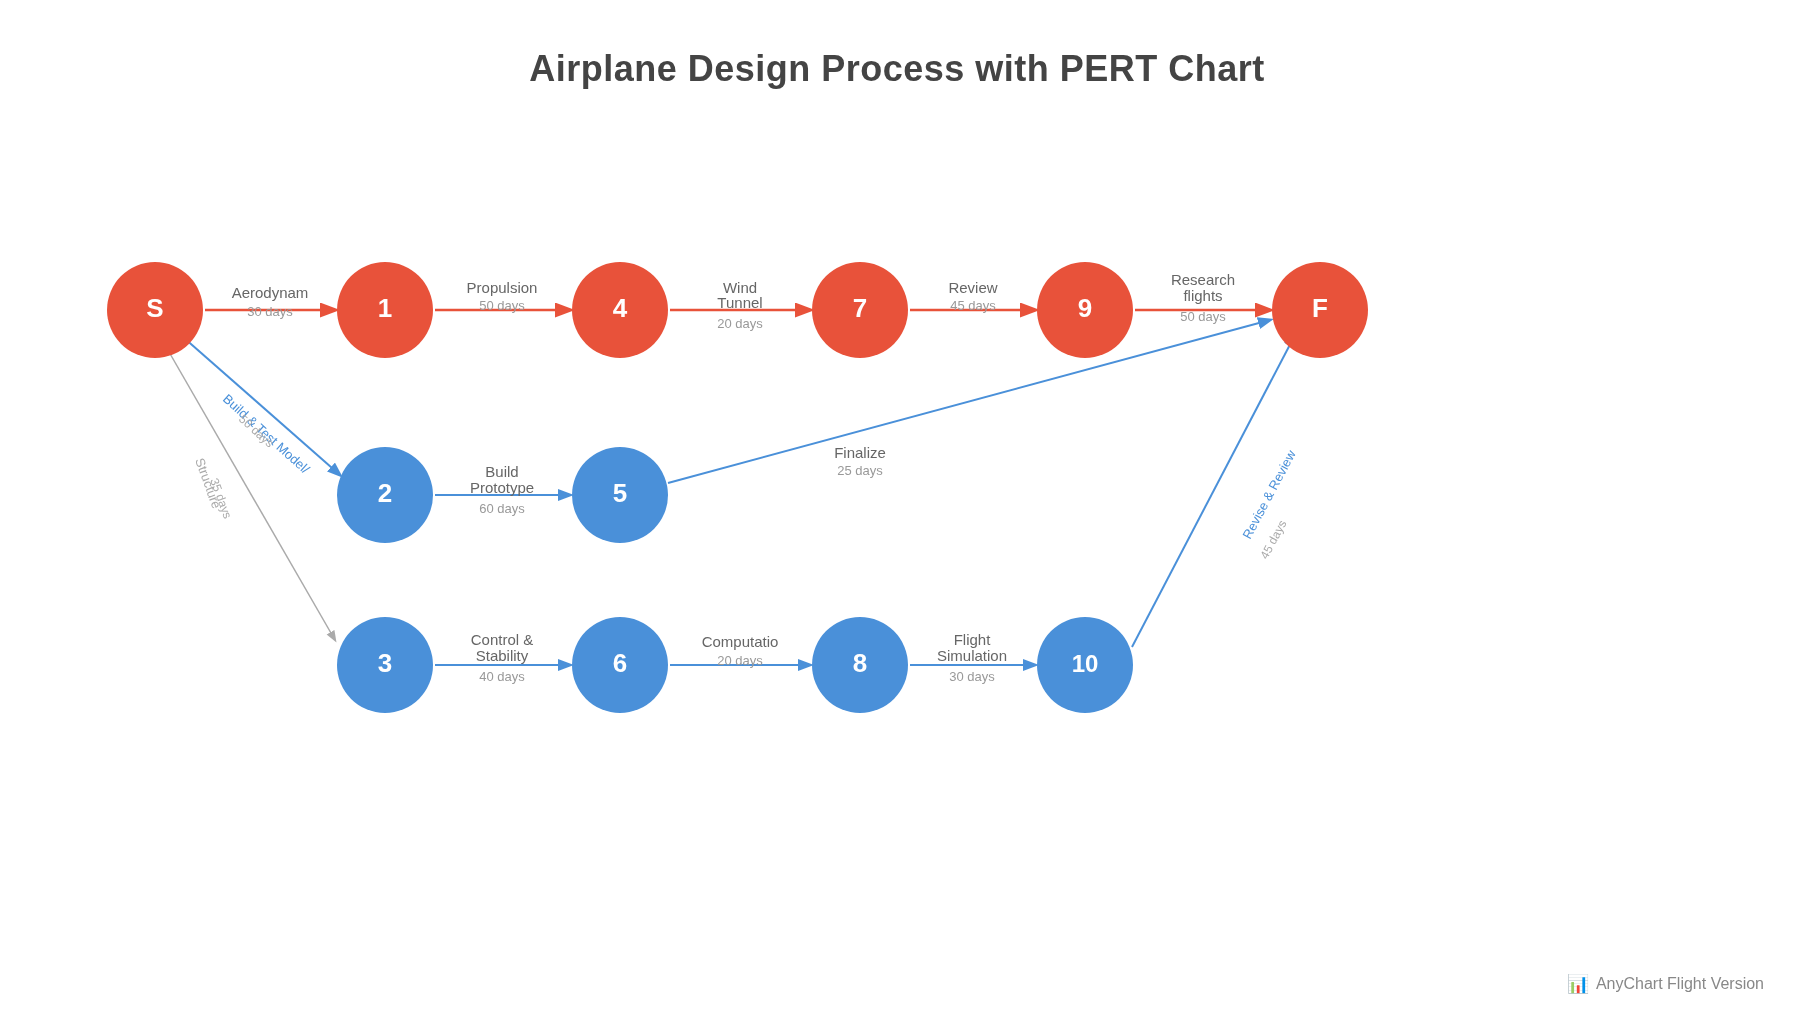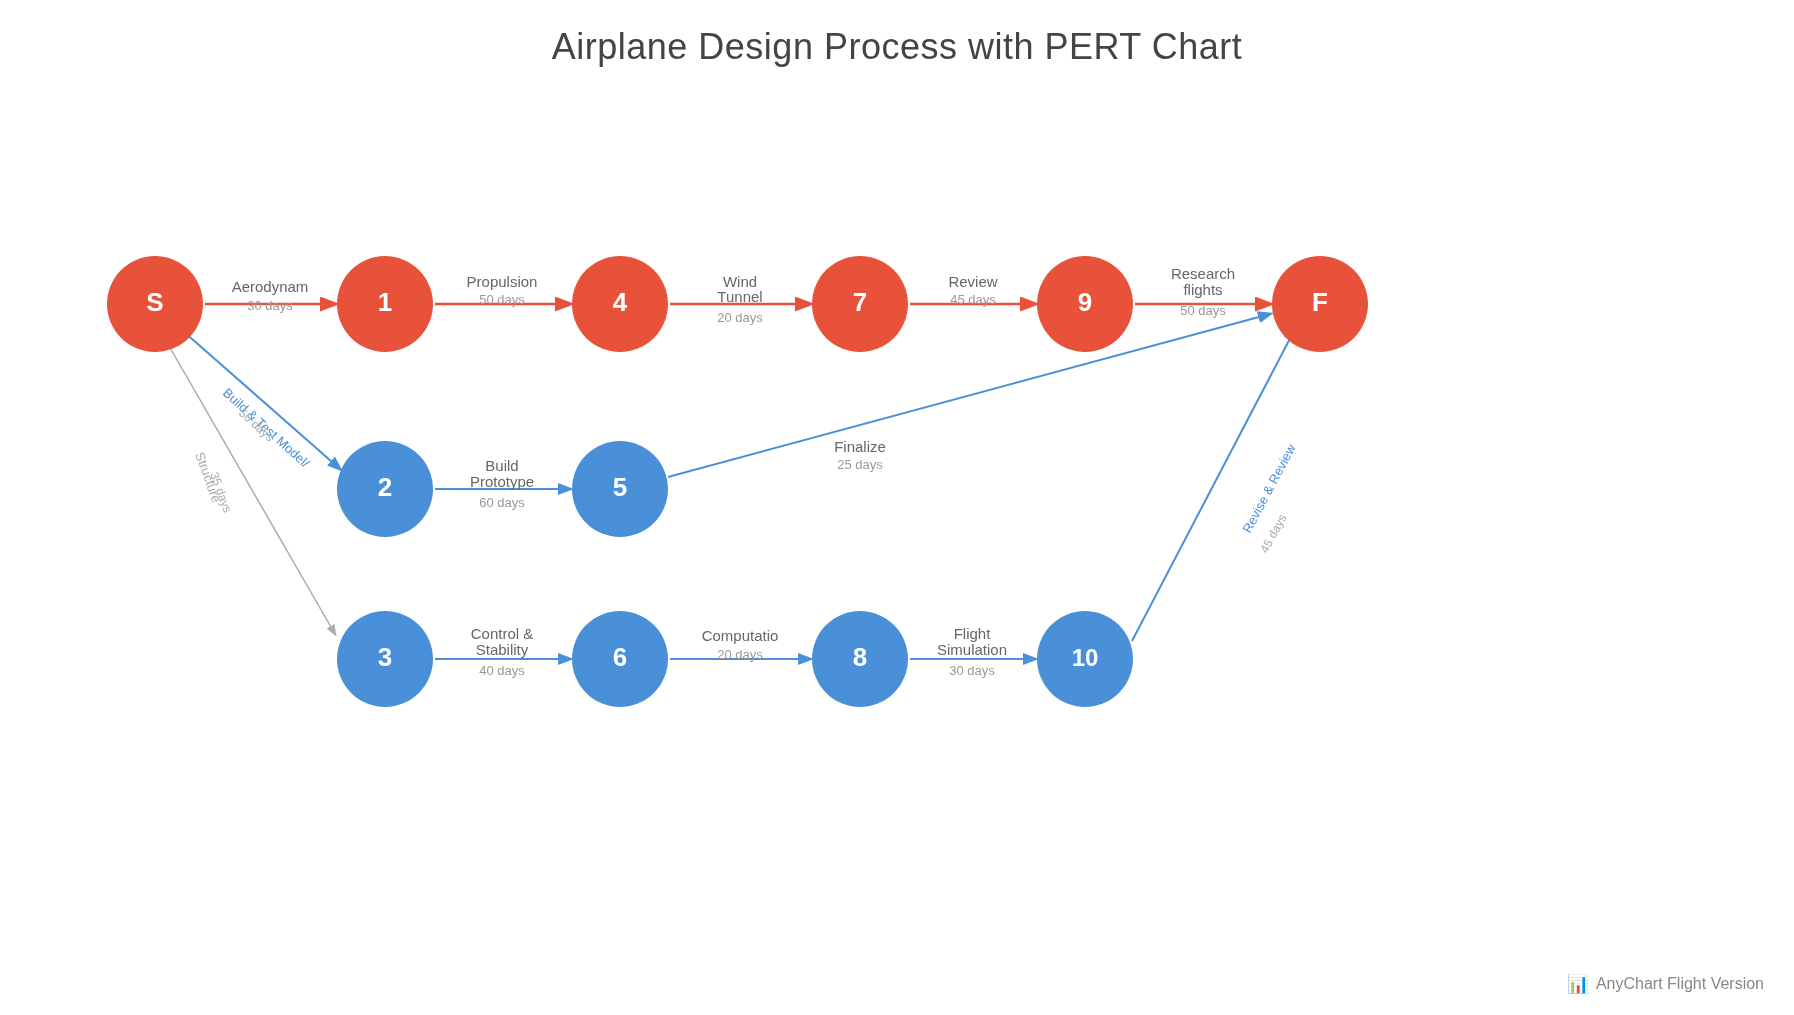--- a/index.html
+++ b/index.html
@@ -7,28 +7,28 @@
       background: #fff;
       font-family: 'Segoe UI', Arial, sans-serif;
       width: 1794px;
       height: 1015px;
       overflow: hidden;
       position: relative;
     }
     .page-title {
       text-align: center;
       font-size: 36px;
-      font-weight: 400;
+      font-weight: 700;
       color: #444;
-      padding-top: 26px;
+      padding-top: 48px;
       letter-spacing: 0.5px;
     }
     .chart-area {
       position: absolute;
-      top: 104px;
+      top: 110px;
       left: 0;
       width: 1610px;
       height: 870px;
     }
     svg {
       position: absolute;
       top: 0; left: 0;
       width: 1794px;
       height: 870px;
     }

